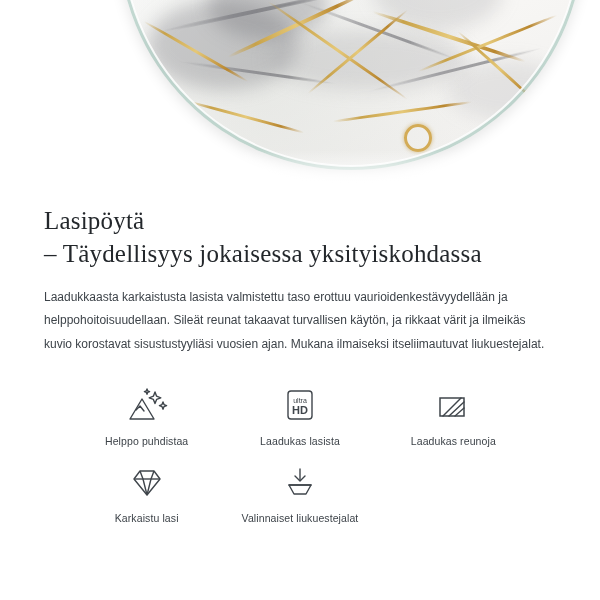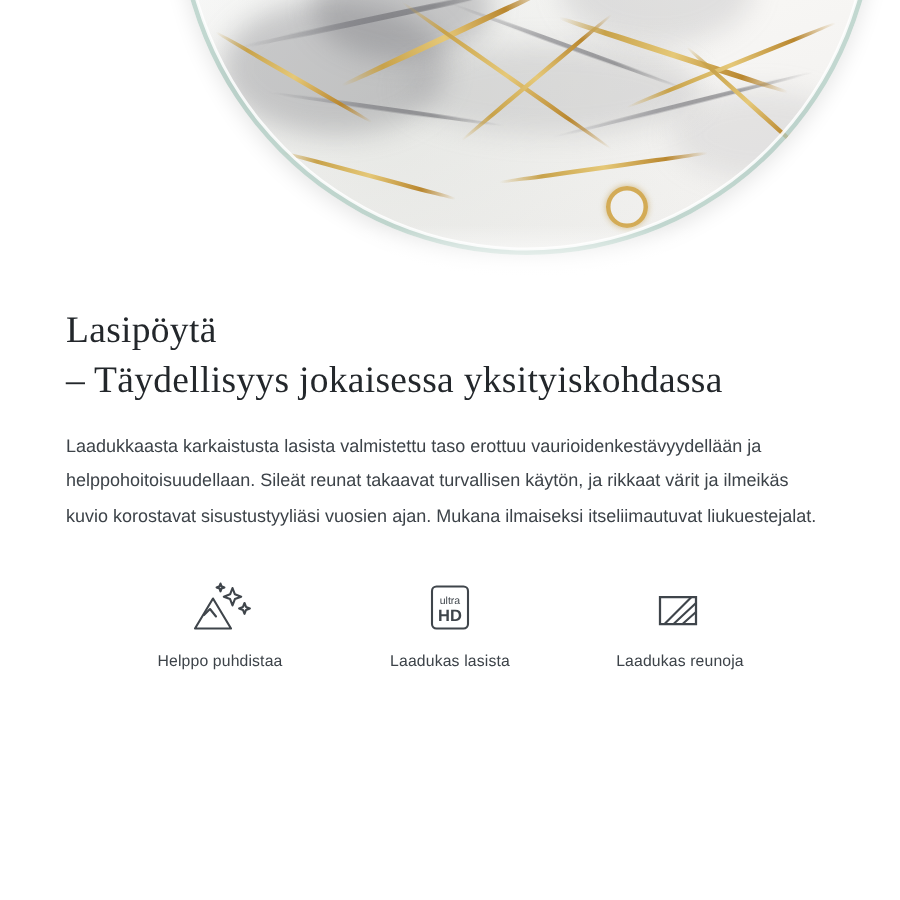--- a/index.html
+++ b/index.html
@@ -229,18 +229,40 @@
           <svg width="46" height="40" viewBox="0 0 46 40" fill="none" stroke="#3f454b" stroke-width="1.4" stroke-linecap="round">
             <path d="M10 30 L10 12 L34 12 L34 30 Z" stroke-width="1.5"></path>
             <path d="M13 30 L31 12"></path>
             <path d="M19 30 L34 16"></path>
             <path d="M25 30 L34 22"></path>
           </svg>
         </div>
         <div class="feature-label">Laadukas reunoja</div>
       </div>
 
-
+      <div class="feature">
+        <div class="feature-icon">
+          <svg width="46" height="40" viewBox="0 0 46 40" fill="none" stroke="#3f454b" stroke-width="1.4" stroke-linejoin="round">
+            <path d="M10 16 L16 8 L30 8 L36 16 L23 32 Z"></path>
+            <path d="M10 16 L36 16"></path>
+            <path d="M16 8 L19 16 L23 32"></path>
+            <path d="M30 8 L27 16 L23 32"></path>
+          </svg>
+        </div>
+        <div class="feature-label">Karkaistu lasi</div>
+      </div>
+
+      <div class="feature">
+        <div class="feature-icon">
+          <svg width="46" height="40" viewBox="0 0 46 40" fill="none" stroke="#3f454b" stroke-width="1.4" stroke-linecap="round" stroke-linejoin="round">
+            <path d="M23 6 L23 17"></path>
+            <path d="M18 13 L23 18 L28 13"></path>
+            <path d="M12 22 L34 22 L29 31 L17 31 Z" fill="none"></path>
+            <path d="M12 22 L34 22" stroke-width="1.6"></path>
+          </svg>
+        </div>
+        <div class="feature-label">Valinnaiset liukuestejalat</div>
+      </div>
 
 
     </div>
   </div>
 </div>
 
 </body></html>

